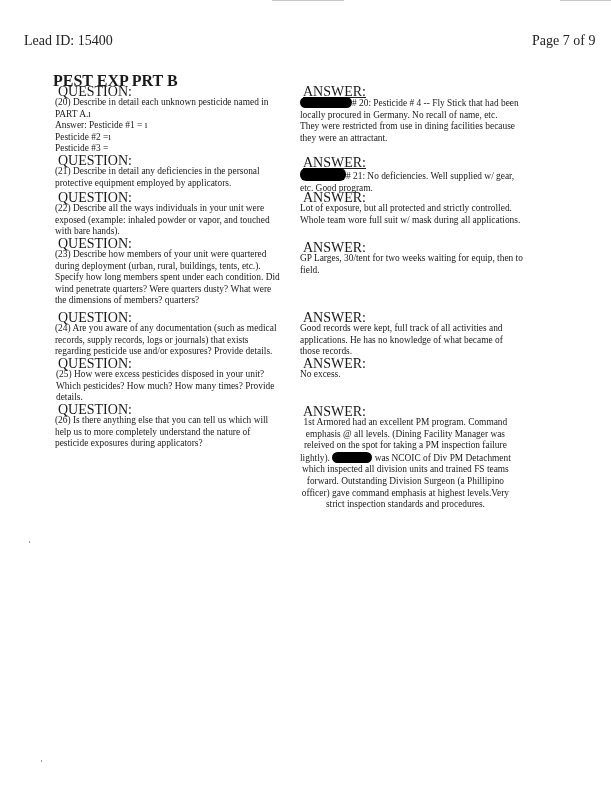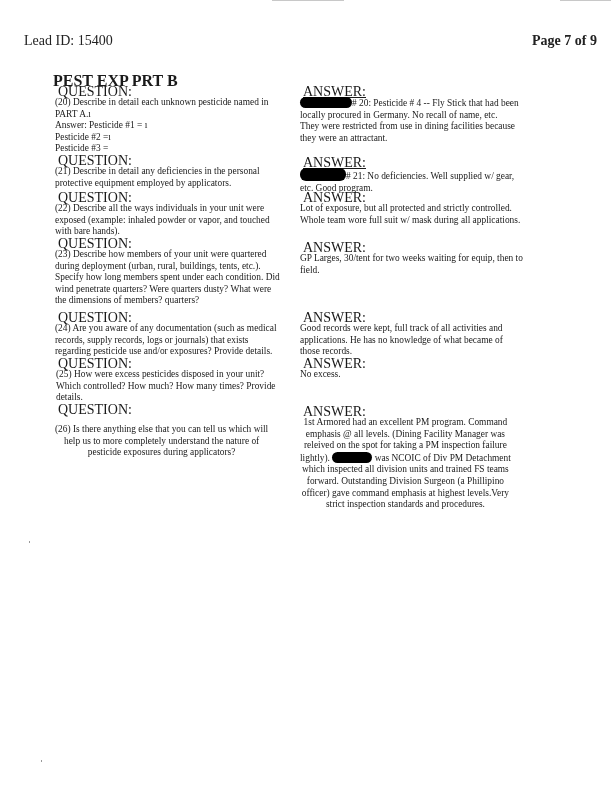--- a/index.html
+++ b/index.html
@@ -17,21 +17,21 @@
     .redact { display: inline-block; background: #000; border-radius: 6px; height: 11px; vertical-align: -2px; }
     .speck { position: absolute; width: 1px; height: 2px; background: #999; }
   </style>
 </head>
 <body>
 
 <div class="scanline" style="left:272px;width:72px;"></div>
 <div class="scanline" style="left:560px;width:51px;"></div>
 
 <div class="hdr" style="left:24px;">Lead ID: 15400</div>
-<div class="hdr" style="left:532px;font-weight:bold;">Page 7 of 9</div>
+<div class="hdr" style="left:532px;">Page 7 of 9</div>
 
 <div class="section-title">PEST EXP PRT B</div>
 
 <div class="col" style="left:58px;top:86px;">
   <div class="label">QUESTION:</div>
 </div>
 <div class="col" style="left:55px;top:97px;">
   <span class="qline">(20)  Describe in detail each unknown pesticide named in</span>
   <span class="qline">PART A.ı</span>
   <span class="qline"> Answer:  Pesticide #1 = ı</span>
@@ -112,34 +112,34 @@
   <span class="qline">Good records were kept, full track of all activities and</span>
   <span class="qline">applications.  He has no knowledge of what became of</span>
   <span class="qline">those records.</span>
 </div>
 
 <div class="col" style="left:58px;top:358px;">
   <div class="label">QUESTION:</div>
 </div>
 <div class="col" style="left:56px;top:369px;">
   <span class="qline">(25)  How were excess pesticides disposed in your unit?</span>
-  <span class="qline">Which controlled?  How much?  How many times?  Provide</span>
+  <span class="qline">Which pesticides?  How much?  How many times?  Provide</span>
   <span class="qline">details.</span>
 </div>
 <div class="col" style="left:303px;top:358px;">
   <div class="label">ANSWER:</div>
 </div>
 <div class="col" style="left:300px;top:369px;">
   <span class="qline">No excess.</span>
 </div>
 
 <div class="col" style="left:58px;top:404px;">
   <div class="label">QUESTION:</div>
 </div>
-<div class="col" style="left:55px;top:424px;text-align:center;">
+<div class="col" style="left:55px;top:415px;">
   <span class="qline">(26)  Is there anything else that you can tell us which will</span>
   <span class="qline">help us to more completely understand the nature of</span>
   <span class="qline">pesticide exposures during applicators?</span>
 </div>
 <div class="col" style="left:303px;top:406px;">
   <div class="label">ANSWER:</div>
 </div>
 <div class="col" style="left:300px;top:417px;text-align:center;">
   <span class="qline">1st Armored had an excellent PM program.  Command</span>
   <span class="qline">emphasis @ all levels.  (Dining Facility Manager was</span>

